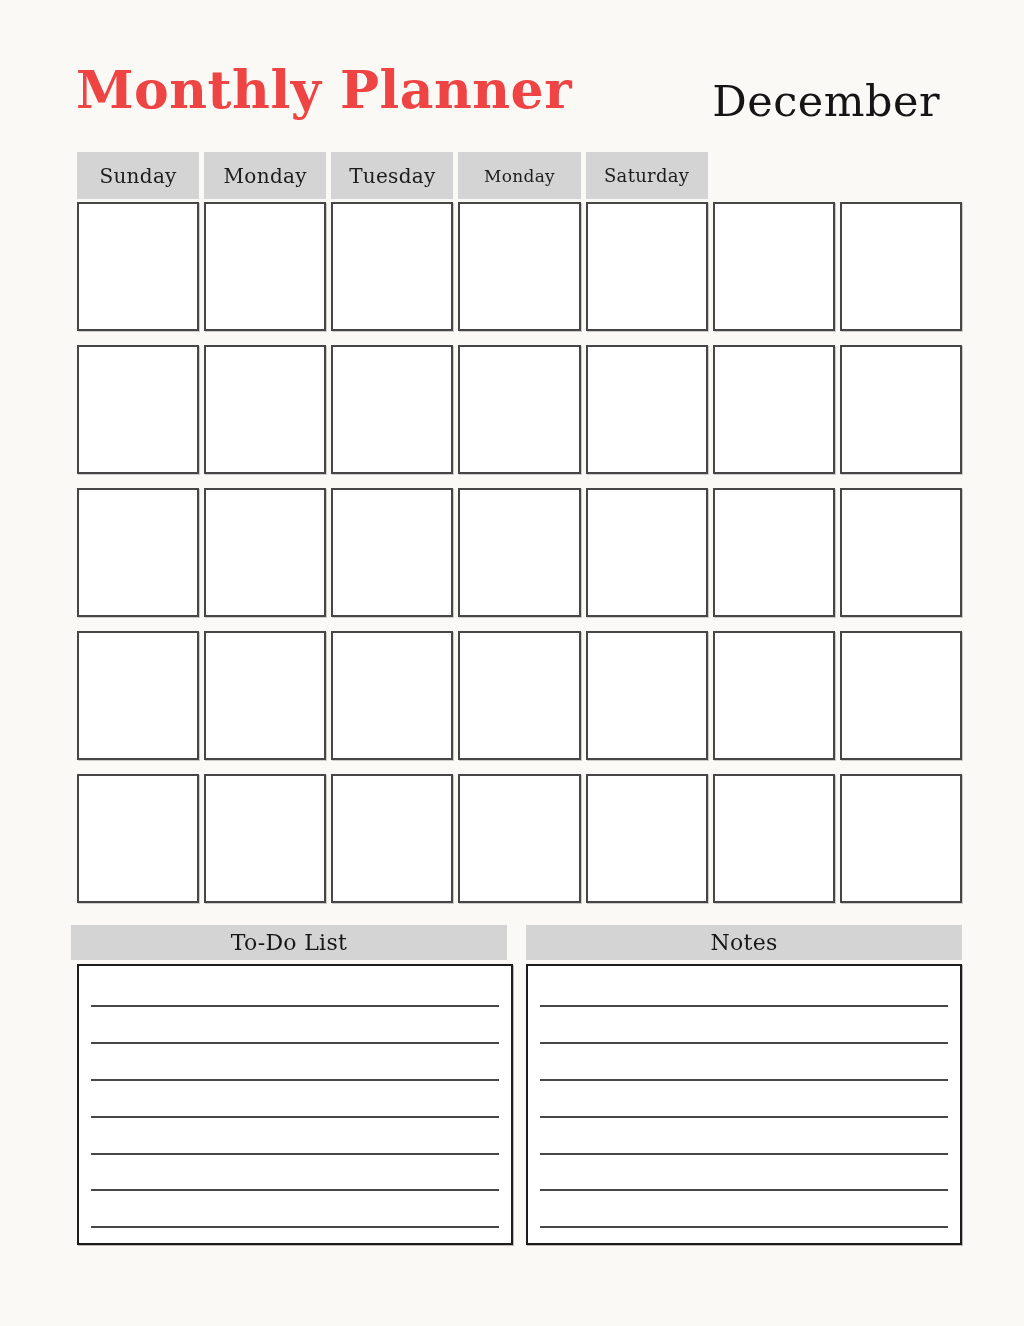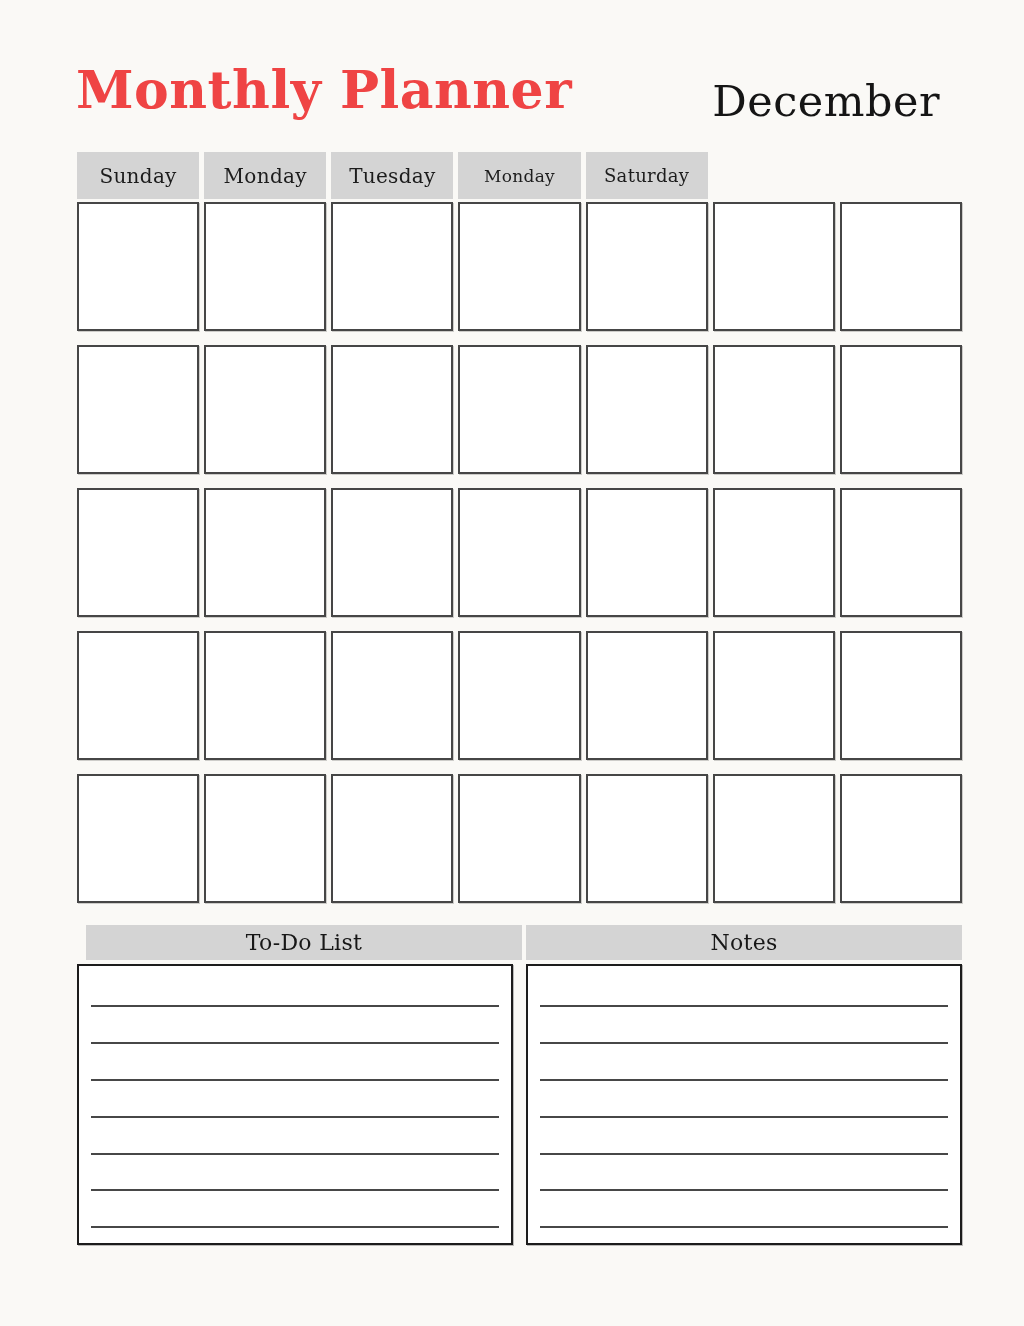--- a/index.html
+++ b/index.html
@@ -75,21 +75,21 @@
     top: 925px;
     width: 436px; height: 35px;
     background: #d4d4d4;
     display: flex;
     align-items: center;
     justify-content: center;
     font-size: 22px;
     letter-spacing: 0.3px;
     color: #171717;
   }
-  .section-header.todo  { left: 86px; }
+  .section-header.todo  { left: 71px; }
   .section-header.notes { left: 526px; }
 
   .ruled-box {
     position: absolute;
     top: 964px;
     width: 436px; height: 281px;
     background: #ffffff;
     border: 2px solid #1c1c1c;
     box-shadow: 1px 1px 0 rgba(0,0,0,0.25);
   }

